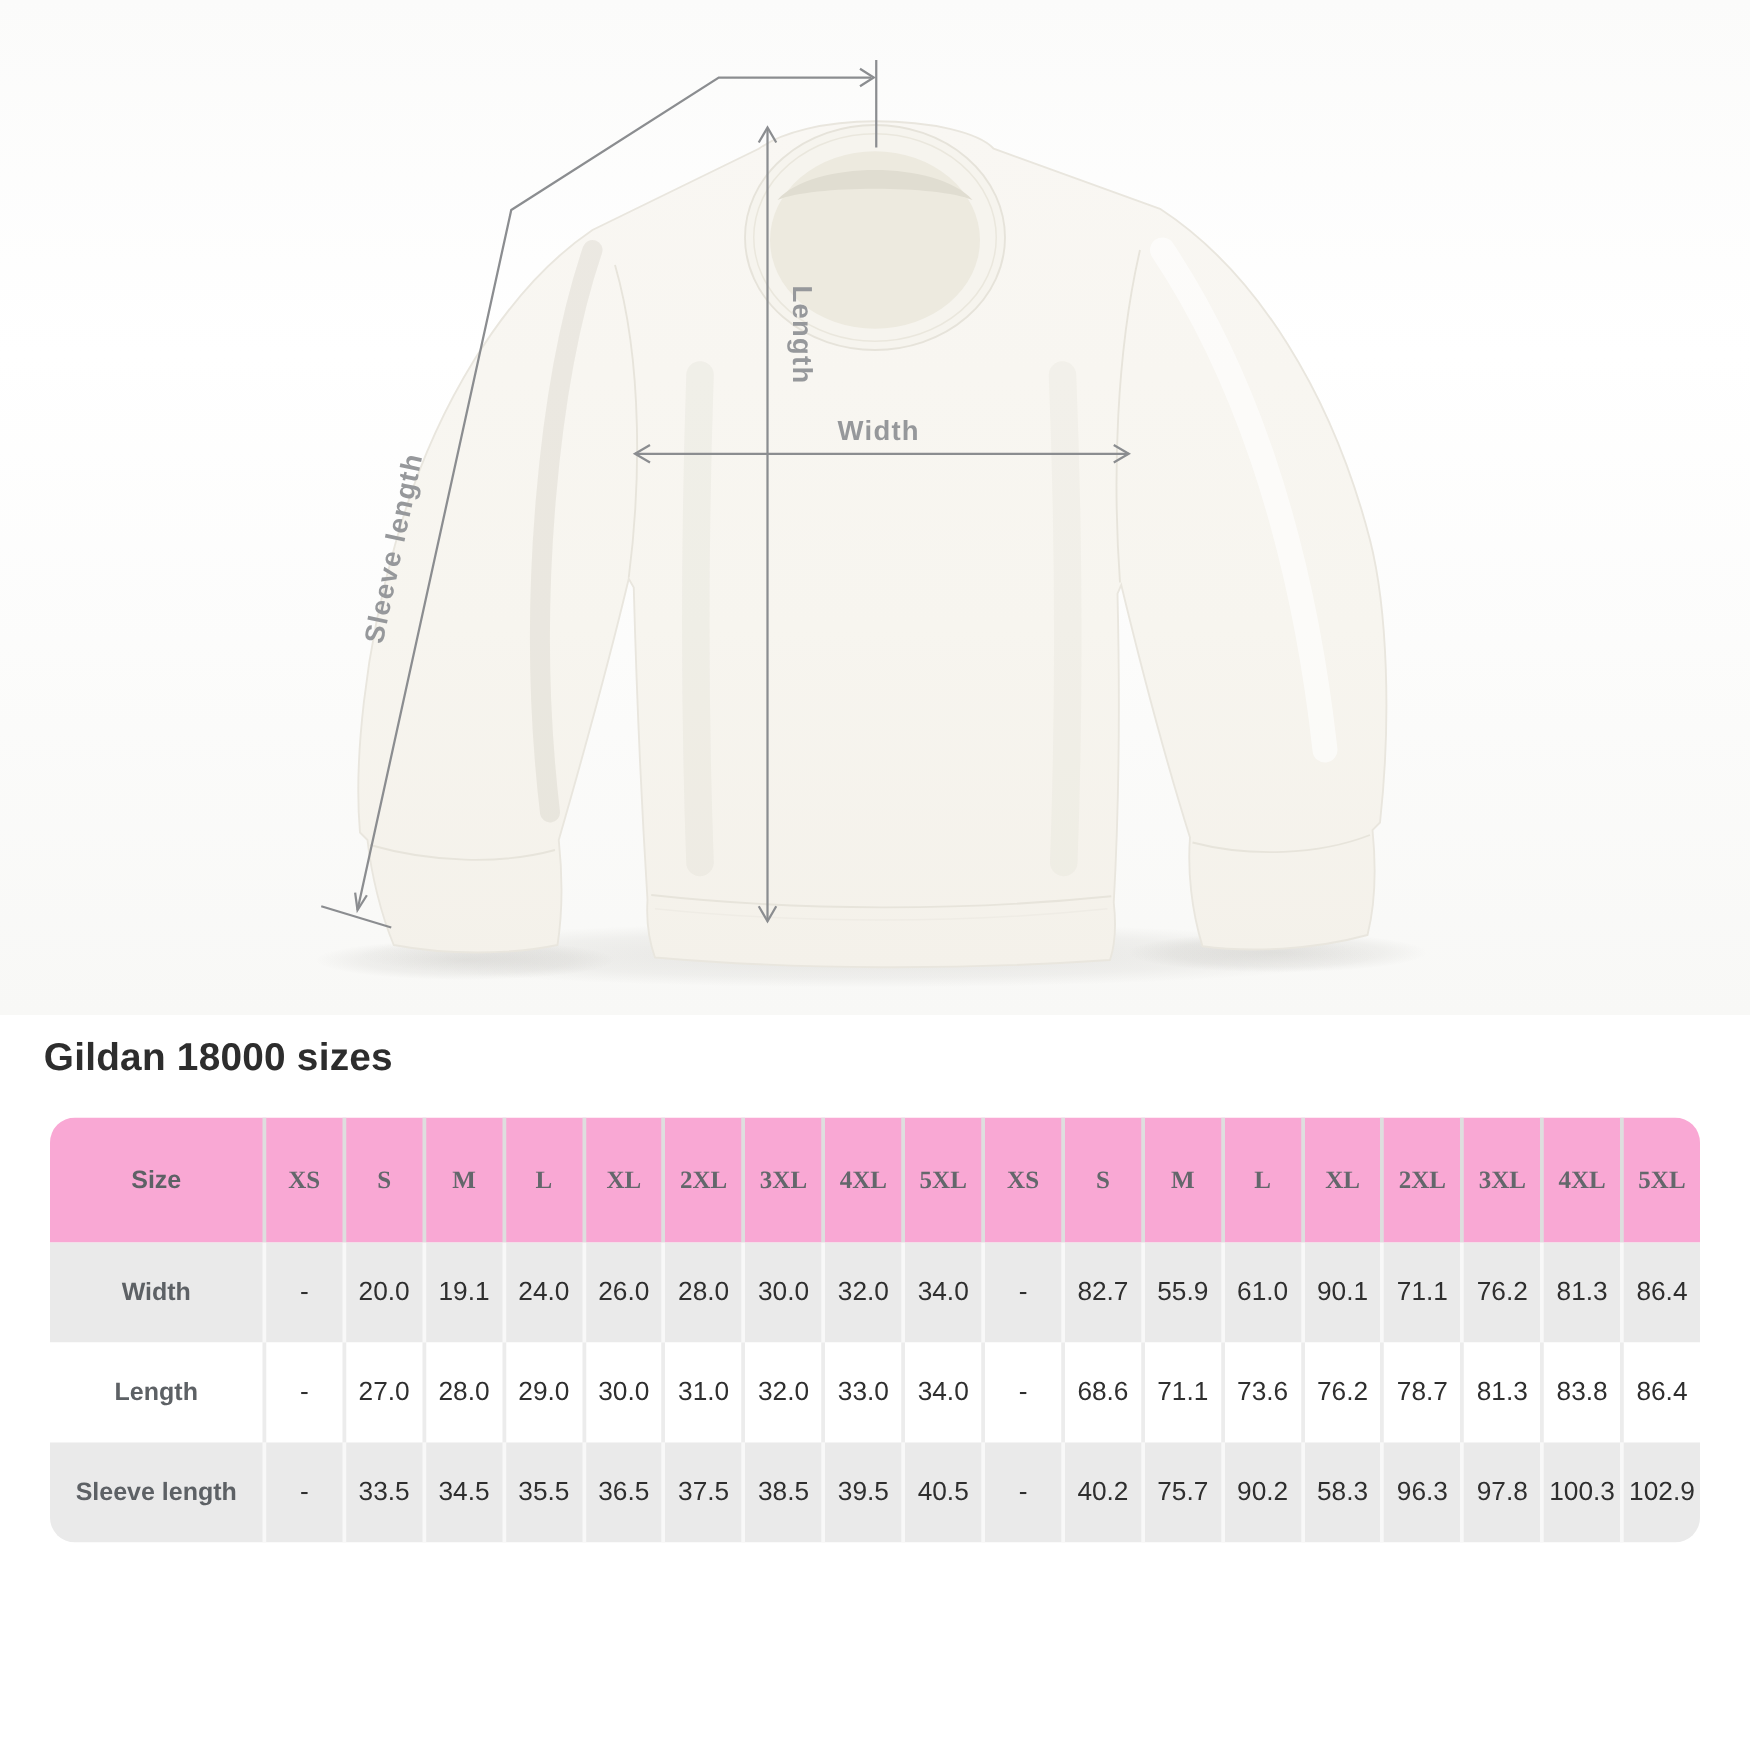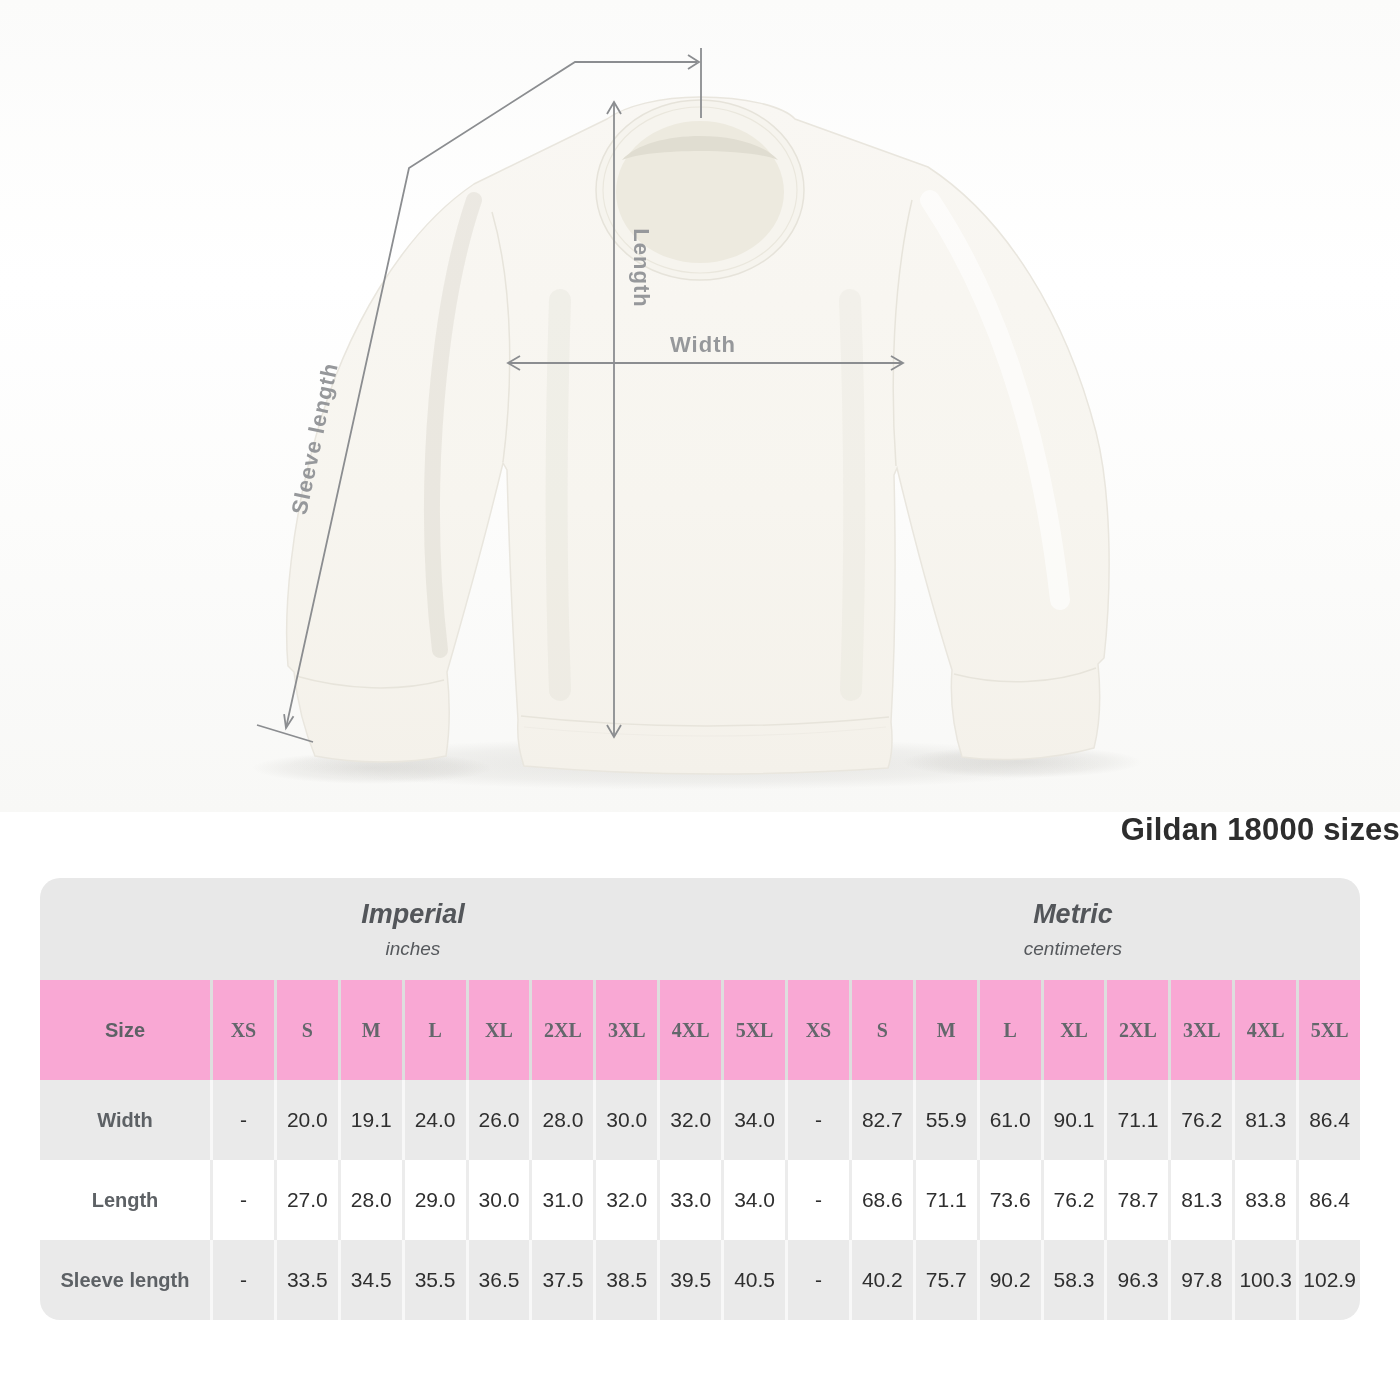--- a/index.html
+++ b/index.html
@@ -10,21 +10,22 @@
     -webkit-font-smoothing:antialiased;
     overflow:hidden;
   }
   .photo-area{
     position:relative;
     width:1400px;height:812px;
   }
   .photo-area svg{display:block;}
 
   .title-block{
-    text-align:right;
+    text-align:left;
+    margin-top:16px;
     padding-left:35px;
   }
   .page-title{
     font-size:31px;
     font-weight:bold;
     color:#2d2d2d;
     margin:0;
     letter-spacing:.2px;
   }
   .page-subtitle{
@@ -185,30 +186,20 @@
     </g>
   </svg>
 </div>
 
 <div class="title-block">
   <h1 class="page-title">Gildan 18000 sizes</h1>
 </div>
 
 <div class="size-table">
 
-  <div class="unit-header">
-    <div class="unit-section imperial">
-      <div class="unit-name">Imperial</div>
-      <div class="unit-sub">inches</div>
-    </div>
-    <div class="unit-section metric">
-      <div class="unit-name">Metric</div>
-      <div class="unit-sub">centimeters</div>
-    </div>
-  </div>
 
   <div class="trow size-row">
     <div class="label-cell">Size</div>
 
   <div class="cell">XS</div>
       <div class="cell">S</div>
       <div class="cell">M</div>
       <div class="cell">L</div>
       <div class="cell">XL</div>
       <div class="cell">2XL</div>

